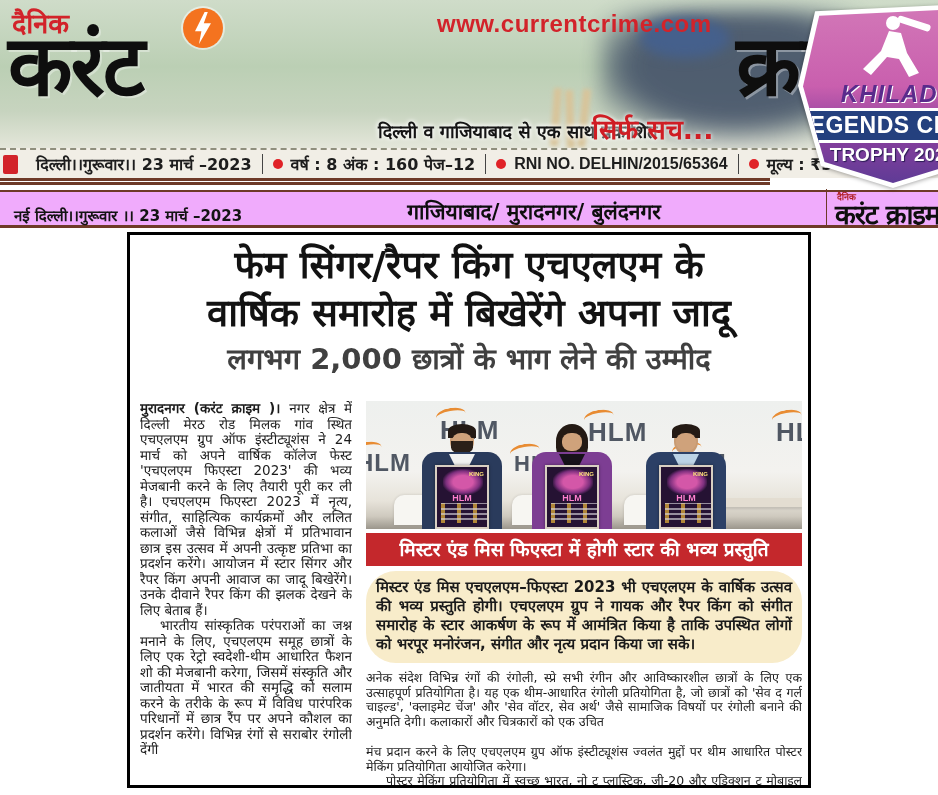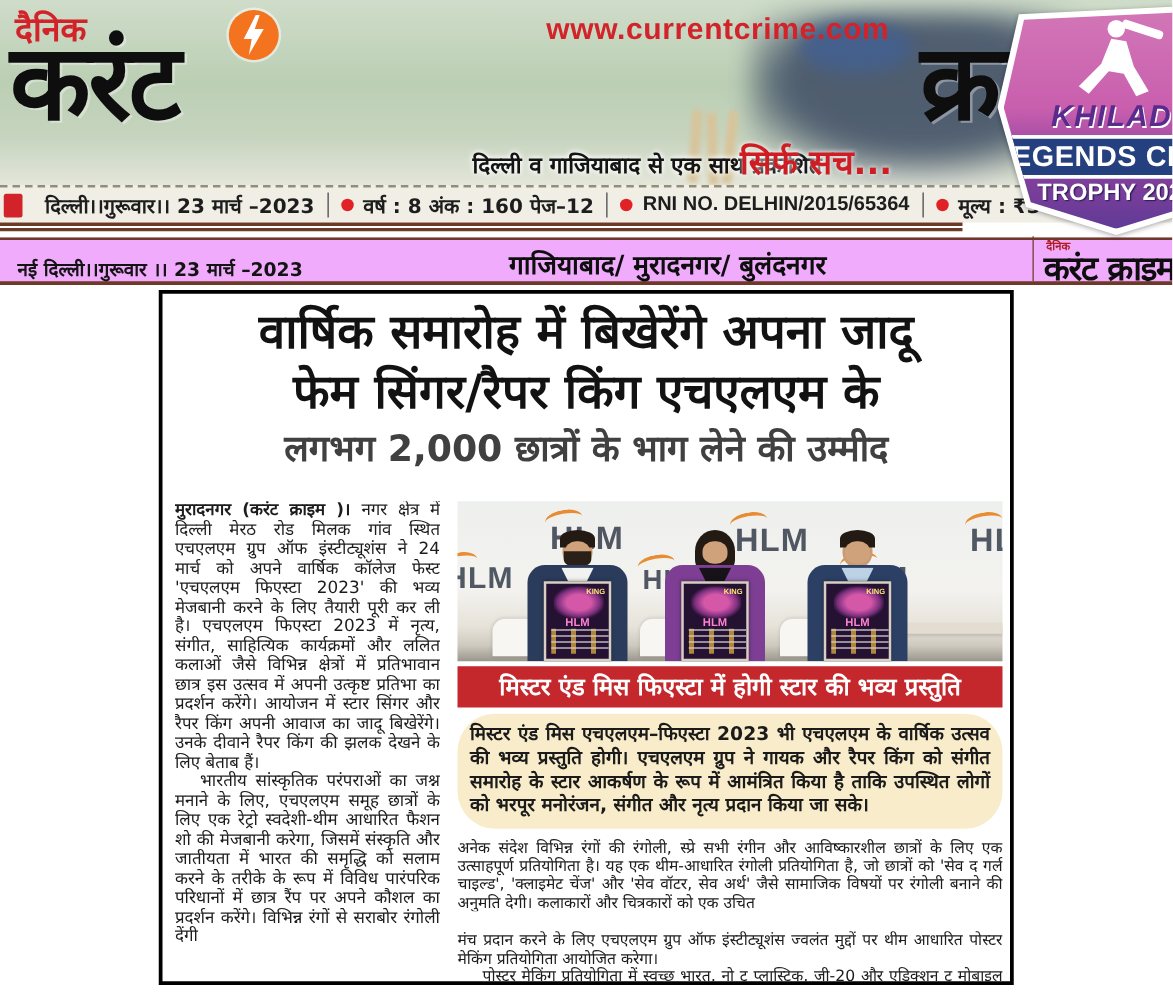--- a/index.html
+++ b/index.html
@@ -198,22 +198,22 @@
     <div class="dateline-left">नई दिल्ली।।गुरूवार ।। 23 मार्च –2023</div>
     <div class="dateline-center">गाजियाबाद/ मुरादनगर/ बुलंदनगर</div>
     <div class="dateline-logo-wrap">
       <div class="dateline-logo-small">दैनिक</div>
       <div class="dateline-logo">करंट क्राइम</div>
     </div>
   </div>
 
   <div class="article">
     <div class="headline">
+      <div>फेम सिंगर/रैपर किंग एचएलएम के</div>
       <div>वार्षिक समारोह में बिखेरेंगे अपना जादू</div>
-      <div>फेम सिंगर/रैपर किंग एचएलएम के</div>
     </div>
     <div class="subheadline">लगभग 2,000 छात्रों के भाग लेने की उम्मीद</div>
 
     <div class="article-body">
 
       <div class="left-col">
         <div>
           <span class="lead">मुरादनगर (करंट क्राइम )। </span><span>नगर क्षेत्र में दिल्ली मेरठ रोड मिलक गांव स्थित एचएलएम ग्रुप ऑफ इंस्टीट्यूशंस ने 24 मार्च को अपने वार्षिक कॉलेज फेस्ट 'एचएलएम फिएस्टा 2023' की भव्य मेजबानी करने के लिए तैयारी पूरी कर ली है। एचएलएम फिएस्टा 2023 में नृत्य, संगीत, साहित्यिक कार्यक्रमों और ललित कलाओं जैसे विभिन्न क्षेत्रों में प्रतिभावान छात्र इस उत्सव में अपनी उत्कृष्ट प्रतिभा का प्रदर्शन करेंगे। आयोजन में स्टार सिंगर और रैपर किंग अपनी आवाज का जादू बिखेरेंगे। उनके दीवाने रैपर किंग की झलक देखने के लिए बेताब हैं।</span>
         </div>
         <div class="para-indent">भारतीय सांस्कृतिक परंपराओं का जश्न मनाने के लिए, एचएलएम समूह छात्रों के लिए एक रेट्रो स्वदेशी-थीम आधारित फैशन शो की मेजबानी करेगा, जिसमें संस्कृति और जातीयता में भारत की समृद्धि को सलाम करने के तरीके के रूप में विविध पारंपरिक परिधानों में छात्र रैंप पर अपने कौशल का प्रदर्शन करेंगे। विभिन्न रंगों से सराबोर रंगोली देंगी</div>

